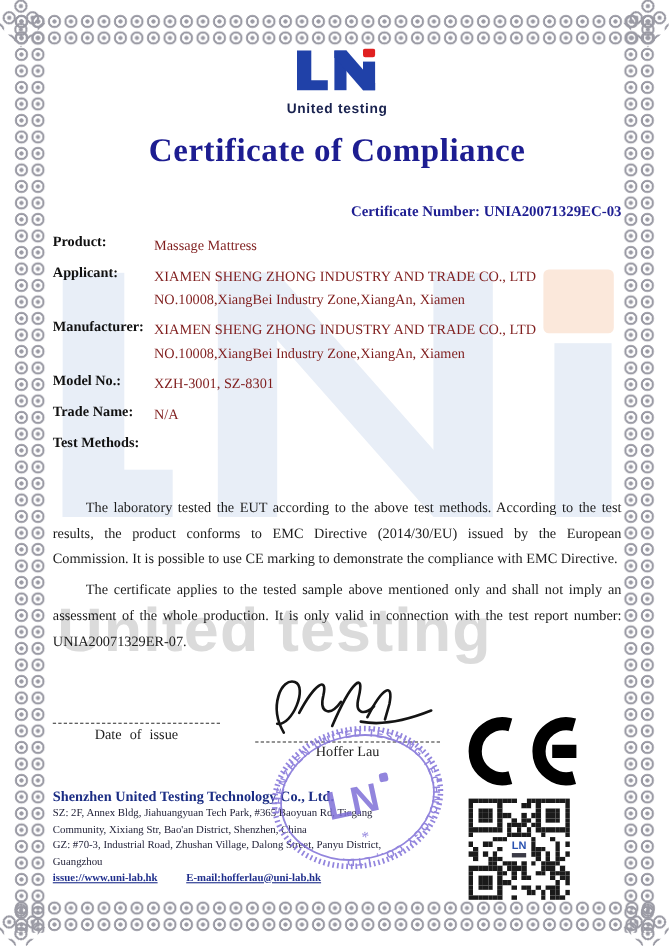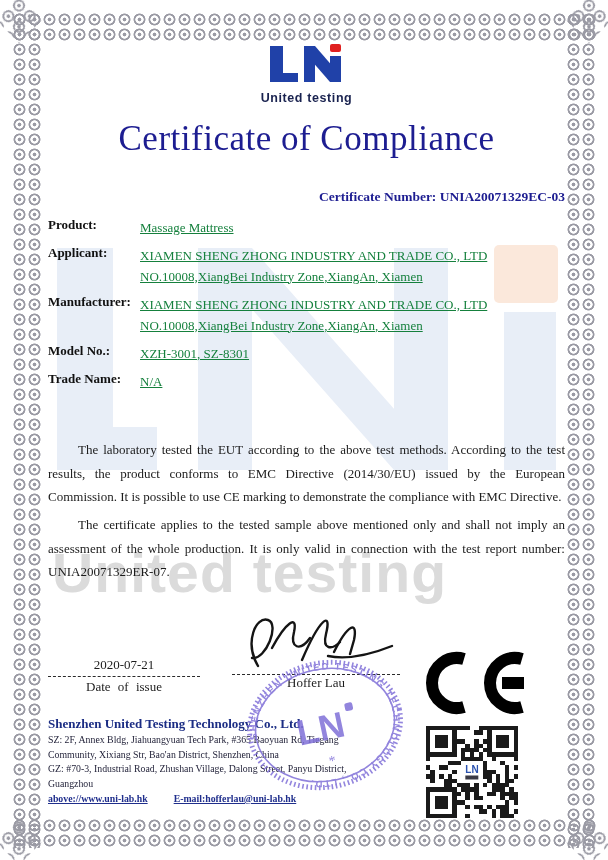--- a/index.html
+++ b/index.html
@@ -24,27 +24,27 @@
   .wm{position:absolute;inset:0;pointer-events:none;}
   .wm-word{position:absolute;left:52px;top:540px;width:512px;white-space:nowrap;
     font-family:"Liberation Sans",sans-serif;font-weight:bold;font-size:56px;
     color:#dbdbdb;letter-spacing:1px;transform:scaleX(1.02);transform-origin:left;}
 
   
   .content{position:absolute;left:48px;top:44px;width:517px;}
   .logo-wrap{text-align:center;}
   .logo-tag{font-family:"Liberation Sans",sans-serif;font-weight:bold;font-size:12.5px;
     color:#19224f;letter-spacing:0.6px;margin-top:1px;}
-  .title{margin:14px 0 0 0;text-align:center;font-size:35px;font-weight:normal;
+  .title{margin:14px 0 0 0;text-align:center;font-size:30px;font-weight:bold;
     color:#1d1d91;letter-spacing:0.5px;}
   .certline{margin-top:30px;text-align:right;font-size:13.5px;font-weight:bold;color:#1d1d91;}
   .fields{margin-top:8px;}
   .frow{display:flex;padding:3.5px 0;}
   .flabel{width:92px;flex:0 0 92px;font-weight:bold;font-size:13px;color:#111;}
-  .fval{flex:1;font-size:13px;color:#15803d;text-decoration:underline;}
+  .fval{flex:1;font-size:13px;color:#7f1d1d;}
   .fval .fline{line-height:21px;}
   .frow.tight .fval .fline{line-height:16.5px;}
   .paras{margin-top:36px;}
   .paras p{margin:0 0 4px 0;font-size:13px;line-height:1.82;text-align:justify;text-indent:30px;color:#1b1b1b;}
 
   
   .sign-left{position:absolute;left:48px;top:657px;width:152px;text-align:center;font-size:13px;}
   .sign-left .dt{margin-bottom:3px;}
   .dashline{border-top:1.6px dashed #2b2b2b;height:0;}
   .sign-left .lbl{margin-top:2px;word-spacing:4px;}
@@ -146,31 +146,31 @@
             <div class="fline">XZH-3001, SZ-8301</div>
           </div>
       </div>
       <div class="frow">
         <div class="flabel">Trade Name:</div>
         <div class="fval">
             <div class="fline">N/A</div>
           </div>
       </div>
       <div class="frow tight">
+        <div class="flabel">Test Methods:</div>
       </div>
     </div>
 
     <div class="paras">
       <p>The laboratory tested the EUT according to the above test methods. According to the test results, the product conforms to EMC Directive (2014/30/EU) issued by the European Commission. It is possible to use CE marking to demonstrate the compliance with EMC Directive.</p>
       <p>The certificate applies to the tested sample above mentioned only and shall not imply an assessment of the whole production. It is only valid in connection with the test report number: UNIA20071329ER-07.</p>
     </div>
   </div>
 
   <div class="sign-left">
-    <div class="dt">2020-07-21</div>
     <div class="dashline"></div>
     <div class="lbl">Date of issue</div>
   </div>
 
   <div class="sign-right">
     <svg width="160" height="72" viewBox="0 0 160 72">
       <g fill="none" stroke="#141414" stroke-width="2.4" stroke-linecap="round">
         <path d="M22,58 C8,34 20,8 32,12 C44,16 30,52 16,50"></path>
         <path d="M36,40 C50,14 62,6 58,24 C54,40 64,44 74,30"></path>
         <path d="M66,52 C84,10 96,2 90,26 C86,42 96,42 104,34"></path>
@@ -182,21 +182,21 @@
     <div>Hoffer Lau</div>
   </div>
 
   <div class="footer">
     <div class="f-company">Shenzhen United Testing Technology Co., Ltd.</div>
     <div class="f-line">SZ: 2F, Annex Bldg, Jiahuangyuan Tech Park, #365 Baoyuan Rd, Tiegang</div>
     <div class="f-line">Community, Xixiang Str, Bao'an District, Shenzhen, China</div>
     <div class="f-line">GZ: #70-3, Industrial Road, Zhushan Village, Dalong Street, Panyu District,</div>
     <div class="f-line">Guangzhou</div>
     <div class="f-links">
-      <a href="#">above://www.uni-lab.hk</a><a href="#">E-mail:hofferlau@uni-lab.hk</a>
+      <a href="#">issue://www.uni-lab.hk</a><a href="#">E-mail:hofferlau@uni-lab.hk</a>
     </div>
   </div>
 
   <div class="ce">
     
     <svg width="112" height="70" viewBox="0 0 112 70">
       <g fill="none" stroke="#000" stroke-width="12">
         <path d="M50,11 A25,25 0 1 0 50,59"></path>
         <path d="M108,11 A25,25 0 1 0 108,59"></path>
         <path d="M88,35 H110"></path>

